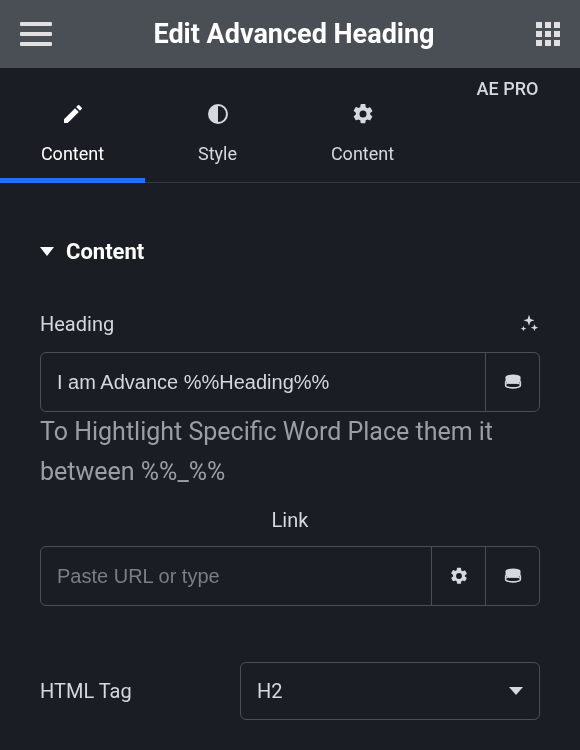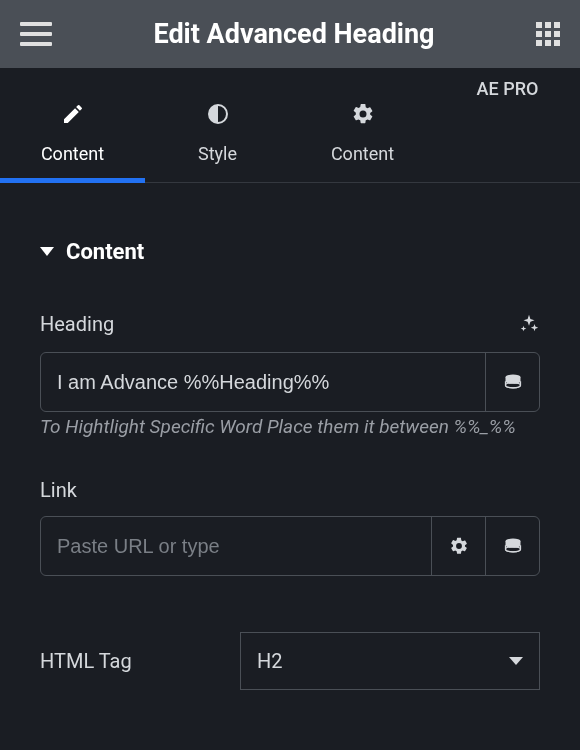--- a/index.html
+++ b/index.html
@@ -30,26 +30,26 @@
 .field-row { display:flex; align-items:center; justify-content:space-between; margin-bottom:16px; }
 .field-label { font-size:20px; color:#d5d8dc; }
 .sparkle { width:22px; height:22px; cursor:pointer; }
 
 .input-group { display:flex; border:1px solid #4a4f56; border-radius:6px; height:60px; margin-bottom:0; }
 .text-input { flex:1; background:transparent; border:none; color:#d5d8dc; font-size:20px; padding:0 16px; outline:none; }
 .text-input::placeholder { color:#7a7f86; }
 .input-btn { width:54px; border-left:1px solid #4a4f56; display:flex; align-items:center; justify-content:center; cursor:pointer; }
 .db-icon { width:20px; height:18px; }
 
-.hint { font-style:italic; color:#9a9ea5; font-size:19px; line-height:1.6; margin-bottom:36px; }
+.hint { color:#9a9ea5; font-size:25px; line-height:1.6; margin-bottom:16px; }
 
 .inline-row { display:flex; align-items:center; gap:40px; }
 .inline-row .field-label { flex:0 0 auto; min-width:160px; }
 .select-wrap { flex:1; position:relative; }
-.select { width:100%; height:58px; background:transparent; border:1px solid #4a4f56; border-radius:0; color:#d5d8dc; font-size:20px; padding:0 16px; cursor:pointer; display:flex; align-items:center; justify-content:space-between; }
+.select { width:100%; height:58px; background:transparent; border:1px solid #4a4f56; border-radius:6px; color:#d5d8dc; font-size:20px; padding:0 16px; cursor:pointer; display:flex; align-items:center; justify-content:space-between; }
 .select-caret { width:0; height:0; border-left:7px solid transparent; border-right:7px solid transparent; border-top:8px solid #d5d8dc; }
 
 svg { fill:#d5d8dc; }
 .tab.active svg { fill:#fff; }
 </style>
 </head>
 <body>
 
 <div class="topbar">
   <div class="hamburger">
@@ -123,21 +123,21 @@
           <ellipse cx="12" cy="4" rx="9" ry="3"></ellipse>
           <path d="M3 4v5c0 1.66 4.03 3 9 3s9-1.34 9-3V4"></path>
           <path d="M3 9v5c0 1.66 4.03 3 9 3s9-1.34 9-3V9" fill="none" stroke="#d5d8dc" stroke-width="1.5"></path>
           <ellipse cx="12" cy="14" rx="9" ry="3" fill="none" stroke="#d5d8dc" stroke-width="1.5"></ellipse>
         </svg>
     </div>
   </div>
 
   <div class="hint">To Hightlight Specific Word Place them it between %%_%%</div>
 
-  <div class="field-row" style="margin-bottom:14px;">
+  <div class="field-row" style="margin-bottom:14px;justify-content:center;">
     <span class="field-label">Link</span>
   </div>
 
   <div class="input-group" style="margin-bottom:56px;">
     <input class="text-input" placeholder="Paste URL or type" style="">
     <div class="input-btn">
       <svg viewBox="0 0 24 24" width="20" height="20">
           <path d="M19.14 12.94a7.07 7.07 0 0 0 .05-.94 7.07 7.07 0 0 0-.05-.94l2.03-1.58a.5.5 0 0 0 .12-.64l-1.92-3.32a.5.5 0 0 0-.61-.22l-2.39.96a7.03 7.03 0 0 0-1.62-.94l-.36-2.54A.5.5 0 0 0 13.9 2h-3.8a.5.5 0 0 0-.49.42l-.36 2.54c-.58.24-1.12.56-1.62.94l-2.39-.96a.5.5 0 0 0-.61.22L2.71 8.48a.5.5 0 0 0 .12.64l2.03 1.58a7.07 7.07 0 0 0-.05.94c0 .32.02.63.05.94l-2.03 1.58a.5.5 0 0 0-.12.64l1.92 3.32c.14.24.42.34.61.22l2.39-.96c.5.38 1.04.7 1.62.94l.36 2.54a.5.5 0 0 0 .49.42h3.8a.5.5 0 0 0 .49-.42l.36-2.54c.58-.24 1.12-.56 1.62-.94l2.39.96c.19.12.47.02.61-.22l1.92-3.32a.5.5 0 0 0-.12-.64l-2.03-1.58zM12 15.5a3.5 3.5 0 1 1 0-7 3.5 3.5 0 0 1 0 7z"></path>
         </svg>
     </div>

